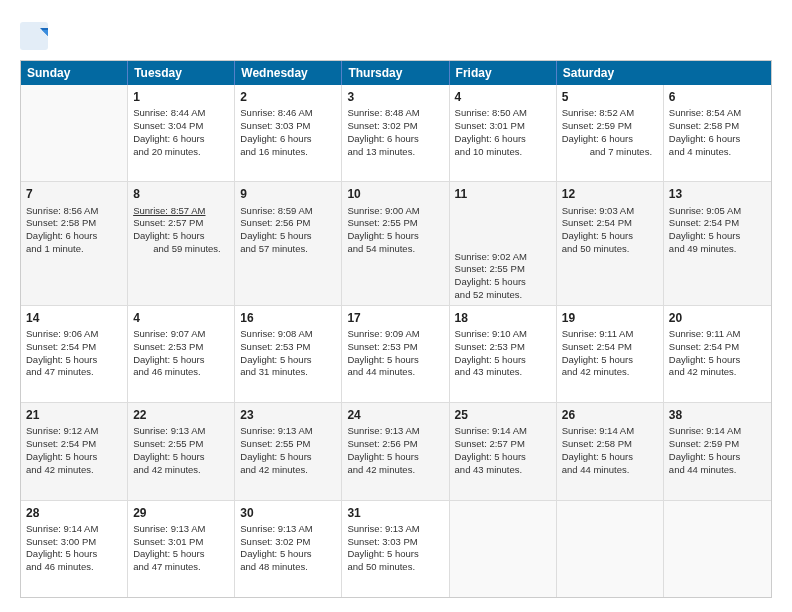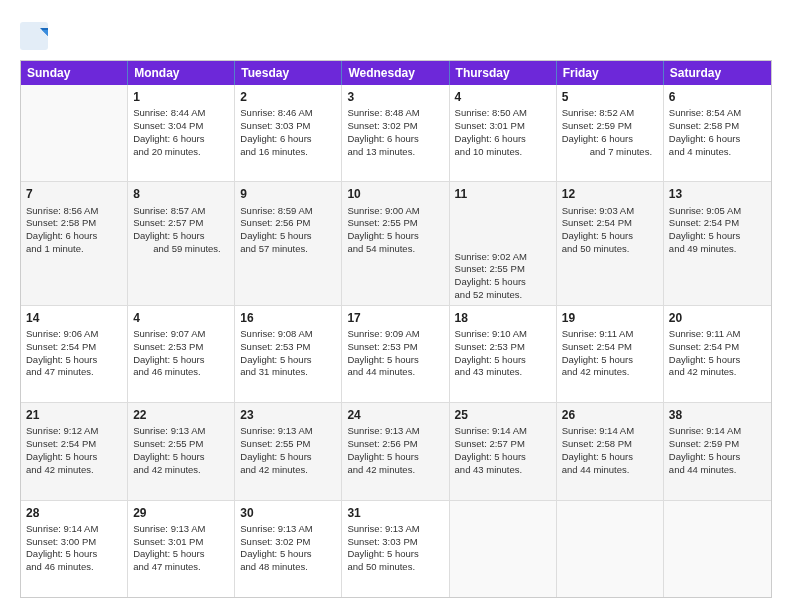--- a/index.html
+++ b/index.html
@@ -57,21 +57,21 @@
     }
     .calendar {
       flex: 1;
       display: flex;
       flex-direction: column;
       border: 1px solid #ccc;
     }
     .cal-header-row {
       display: grid;
       grid-template-columns: repeat(7, 1fr);
-      background: #6d28d9;
+      background: #0369a1;
     }
     .cal-header-cell {
       color: #fff;
       font-size: 12px;
       font-weight: bold;
       padding: 5px 6px;
       border-right: 1px solid #5580c9;
       text-align: left;
     }
     .cal-header-cell:last-child { border-right: none; }
@@ -126,21 +126,20 @@
     </div>
     <div class="title-area">
       <div class="month-title"></div>
       <div class="location"></div>
     </div>
   </div>
 
   <div class="calendar">
     <div class="cal-header-row">
     <div class="cal-header-cell">Sunday</div>
-        <div class="cal-header-cell">Monday</div>
         <div class="cal-header-cell">Tuesday</div>
         <div class="cal-header-cell">Wednesday</div>
         <div class="cal-header-cell">Thursday</div>
         <div class="cal-header-cell">Friday</div>
         <div class="cal-header-cell">Saturday</div>
       </div>
     <div class="cal-body">
     <div class="cal-row">
           <div class="cal-cell empty"></div>
           <div class="cal-cell">
@@ -189,21 +188,21 @@
         <div class="cal-row">
           <div class="cal-cell">
             <span class="day-num">7</span>
             <span style="display: block;">Sunrise: 8:56 AM</span>
             <span style="display: block;">Sunset: 2:58 PM</span>
             <span style="display: block;">Daylight: 6 hours</span>
             <span style="display: block;">and 1 minute.</span>
           </div>
           <div class="cal-cell">
             <span class="day-num">8</span>
-            <span style="display: block;">Sunrise: 8:57 AM</span>
+            <span style="display: block; text-decoration: underline;">Sunrise: 8:57 AM</span>
             <span style="display: block;">Sunset: 2:57 PM</span>
             <span style="display: block;">Daylight: 5 hours</span>
             <span style="display: block; margin-left: 20px;">and 59 minutes.</span>
           </div>
           <div class="cal-cell">
             <span class="day-num">9</span>
             <span style="display: block;">Sunrise: 8:59 AM</span>
             <span style="display: block;">Sunset: 2:56 PM</span>
             <span style="display: block;">Daylight: 5 hours</span>
             <span style="display: block;">and 57 minutes.</span>

